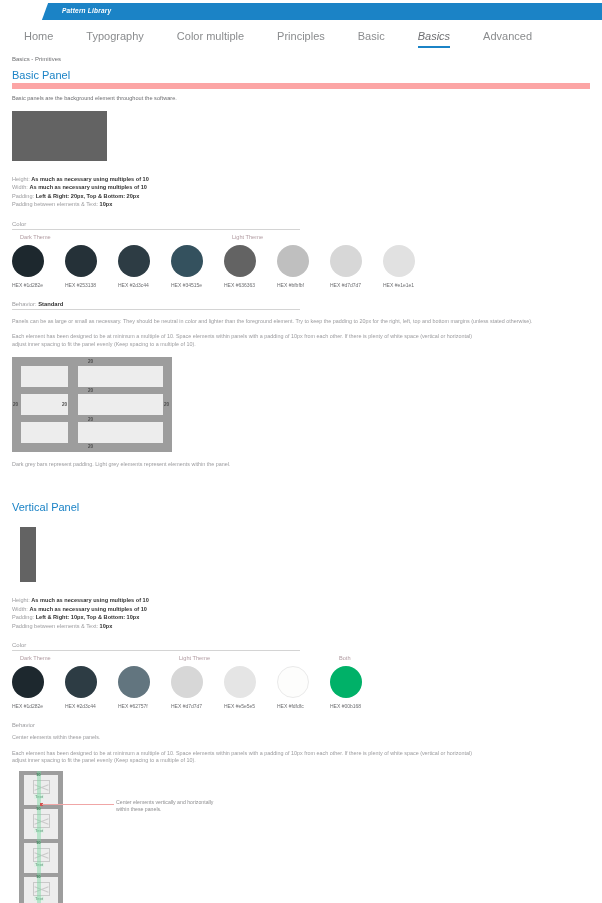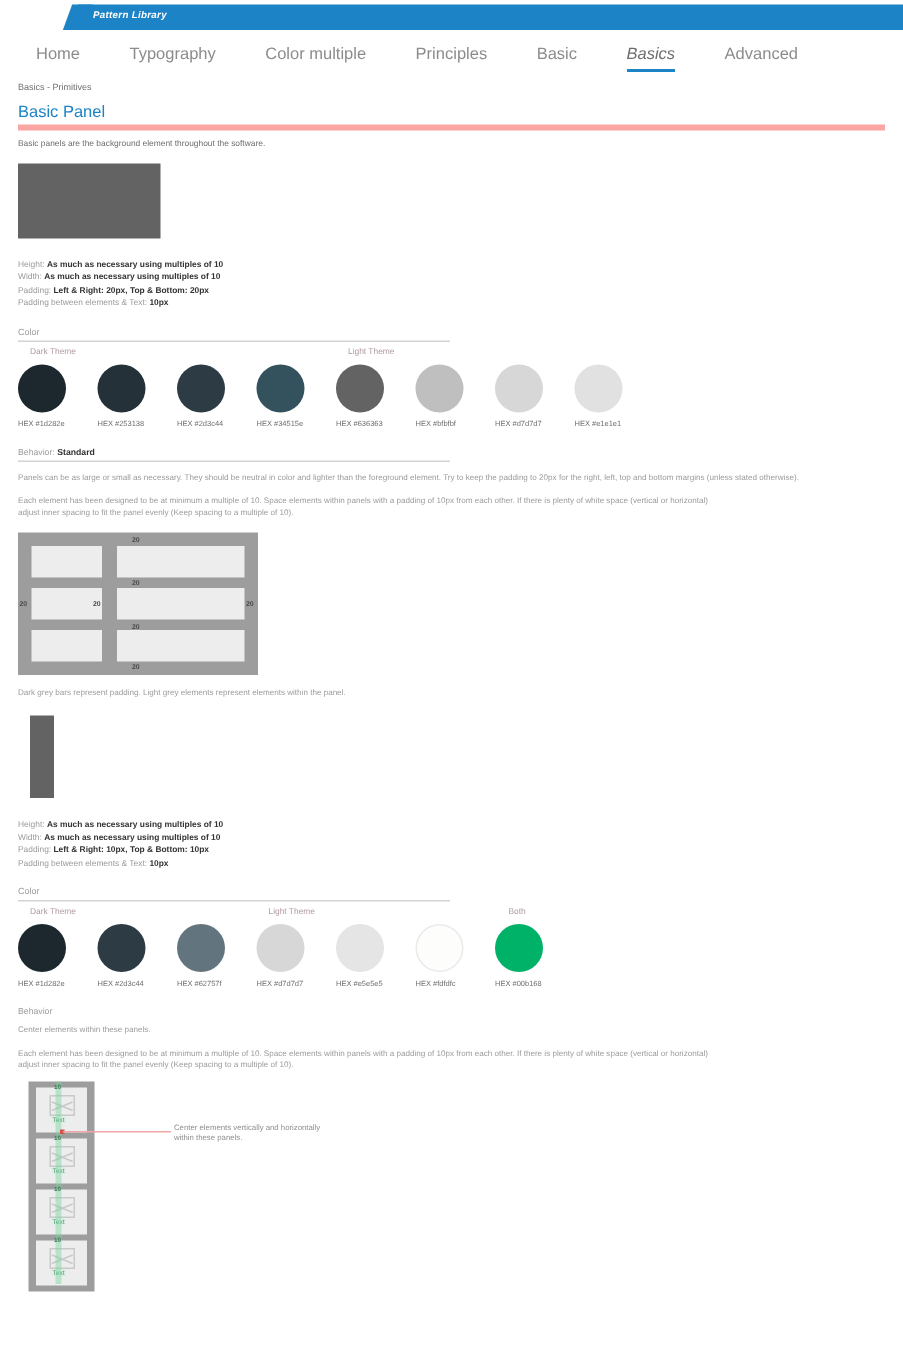--- a/index.html
+++ b/index.html
@@ -47,21 +47,21 @@
 
   
   .page { padding: 0 12px; }
 
   .breadcrumb { font-size: 6px; color: #6d6e71; margin: 8px 0 7px 0; }
 
   .sec-title {
     font-size: 11px; color: #1b83c6; font-weight: normal;
     padding-bottom: 2px; margin: 0;
   }
-  .sec-title.ruled { border-bottom: 4px solid #fca5a5; }
+  .sec-title.ruled { border-bottom: 6px solid #fca5a5; }
 
   .intro { font-size: 5.6px; margin: 6px 0 0 0; color: #6d6e71; }
 
   
   .panel-sample-basic {
     width: 95px; height: 50px; background: #636363;
     margin: 10px 0 0 0;
   }
   .panel-sample-vert {
     width: 16px; height: 55px; background: #636363;
@@ -274,20 +274,21 @@
     <span class="pad-num" style="left:76px; top:31px">20</span>
     <span class="pad-num" style="left:76px; top:60px">20</span>
     <span class="pad-num" style="left:76px; top:87px">20</span>
     <span class="pad-num" style="left:1px;  top:45px">20</span>
     <span class="pad-num" style="left:50px; top:45px">20</span>
     <span class="pad-num" style="left:152px;top:45px">20</span>
   </div>
 
   <div class="caption">Dark grey bars represent padding. Light grey elements represent elements within the panel.</div>
 
+  <div class="sec-title" style="margin-top:34px">Vertical Panel</div>
 
   <div class="panel-sample-vert"></div>
 
   <div class="spec">
     <div class="spec-line">
       <span>Height:</span>
       <b>As much as necessary using multiples of 10</b>
     </div>
     <div class="spec-line">
       <span>Width:</span>

